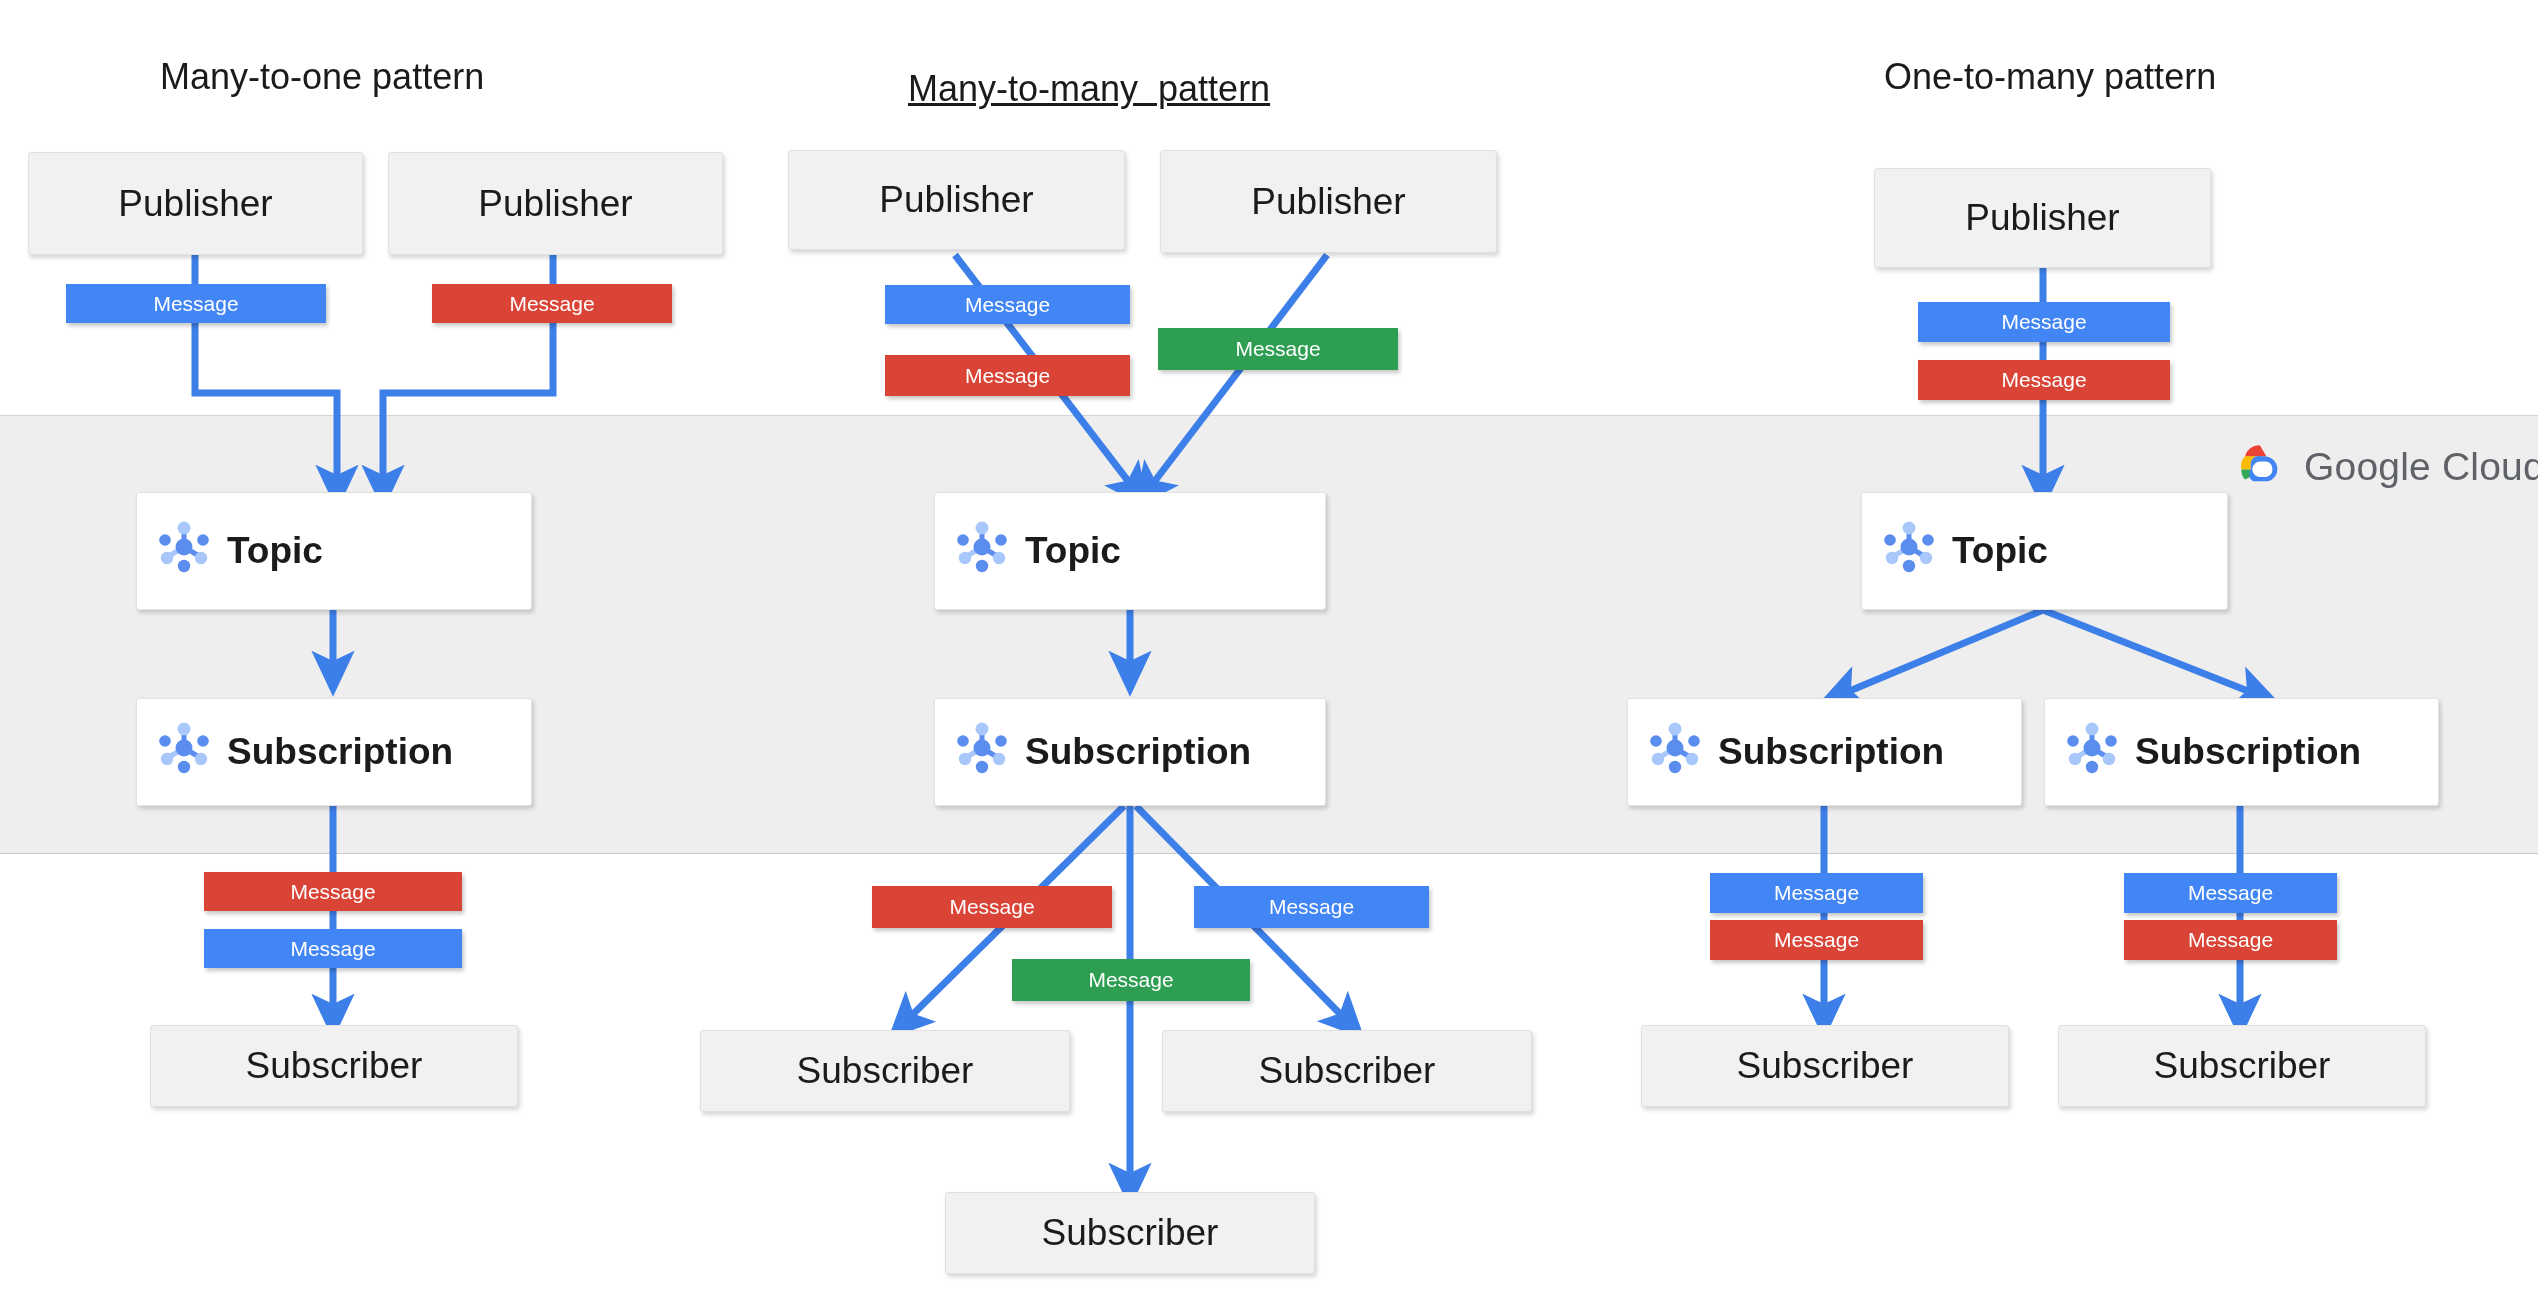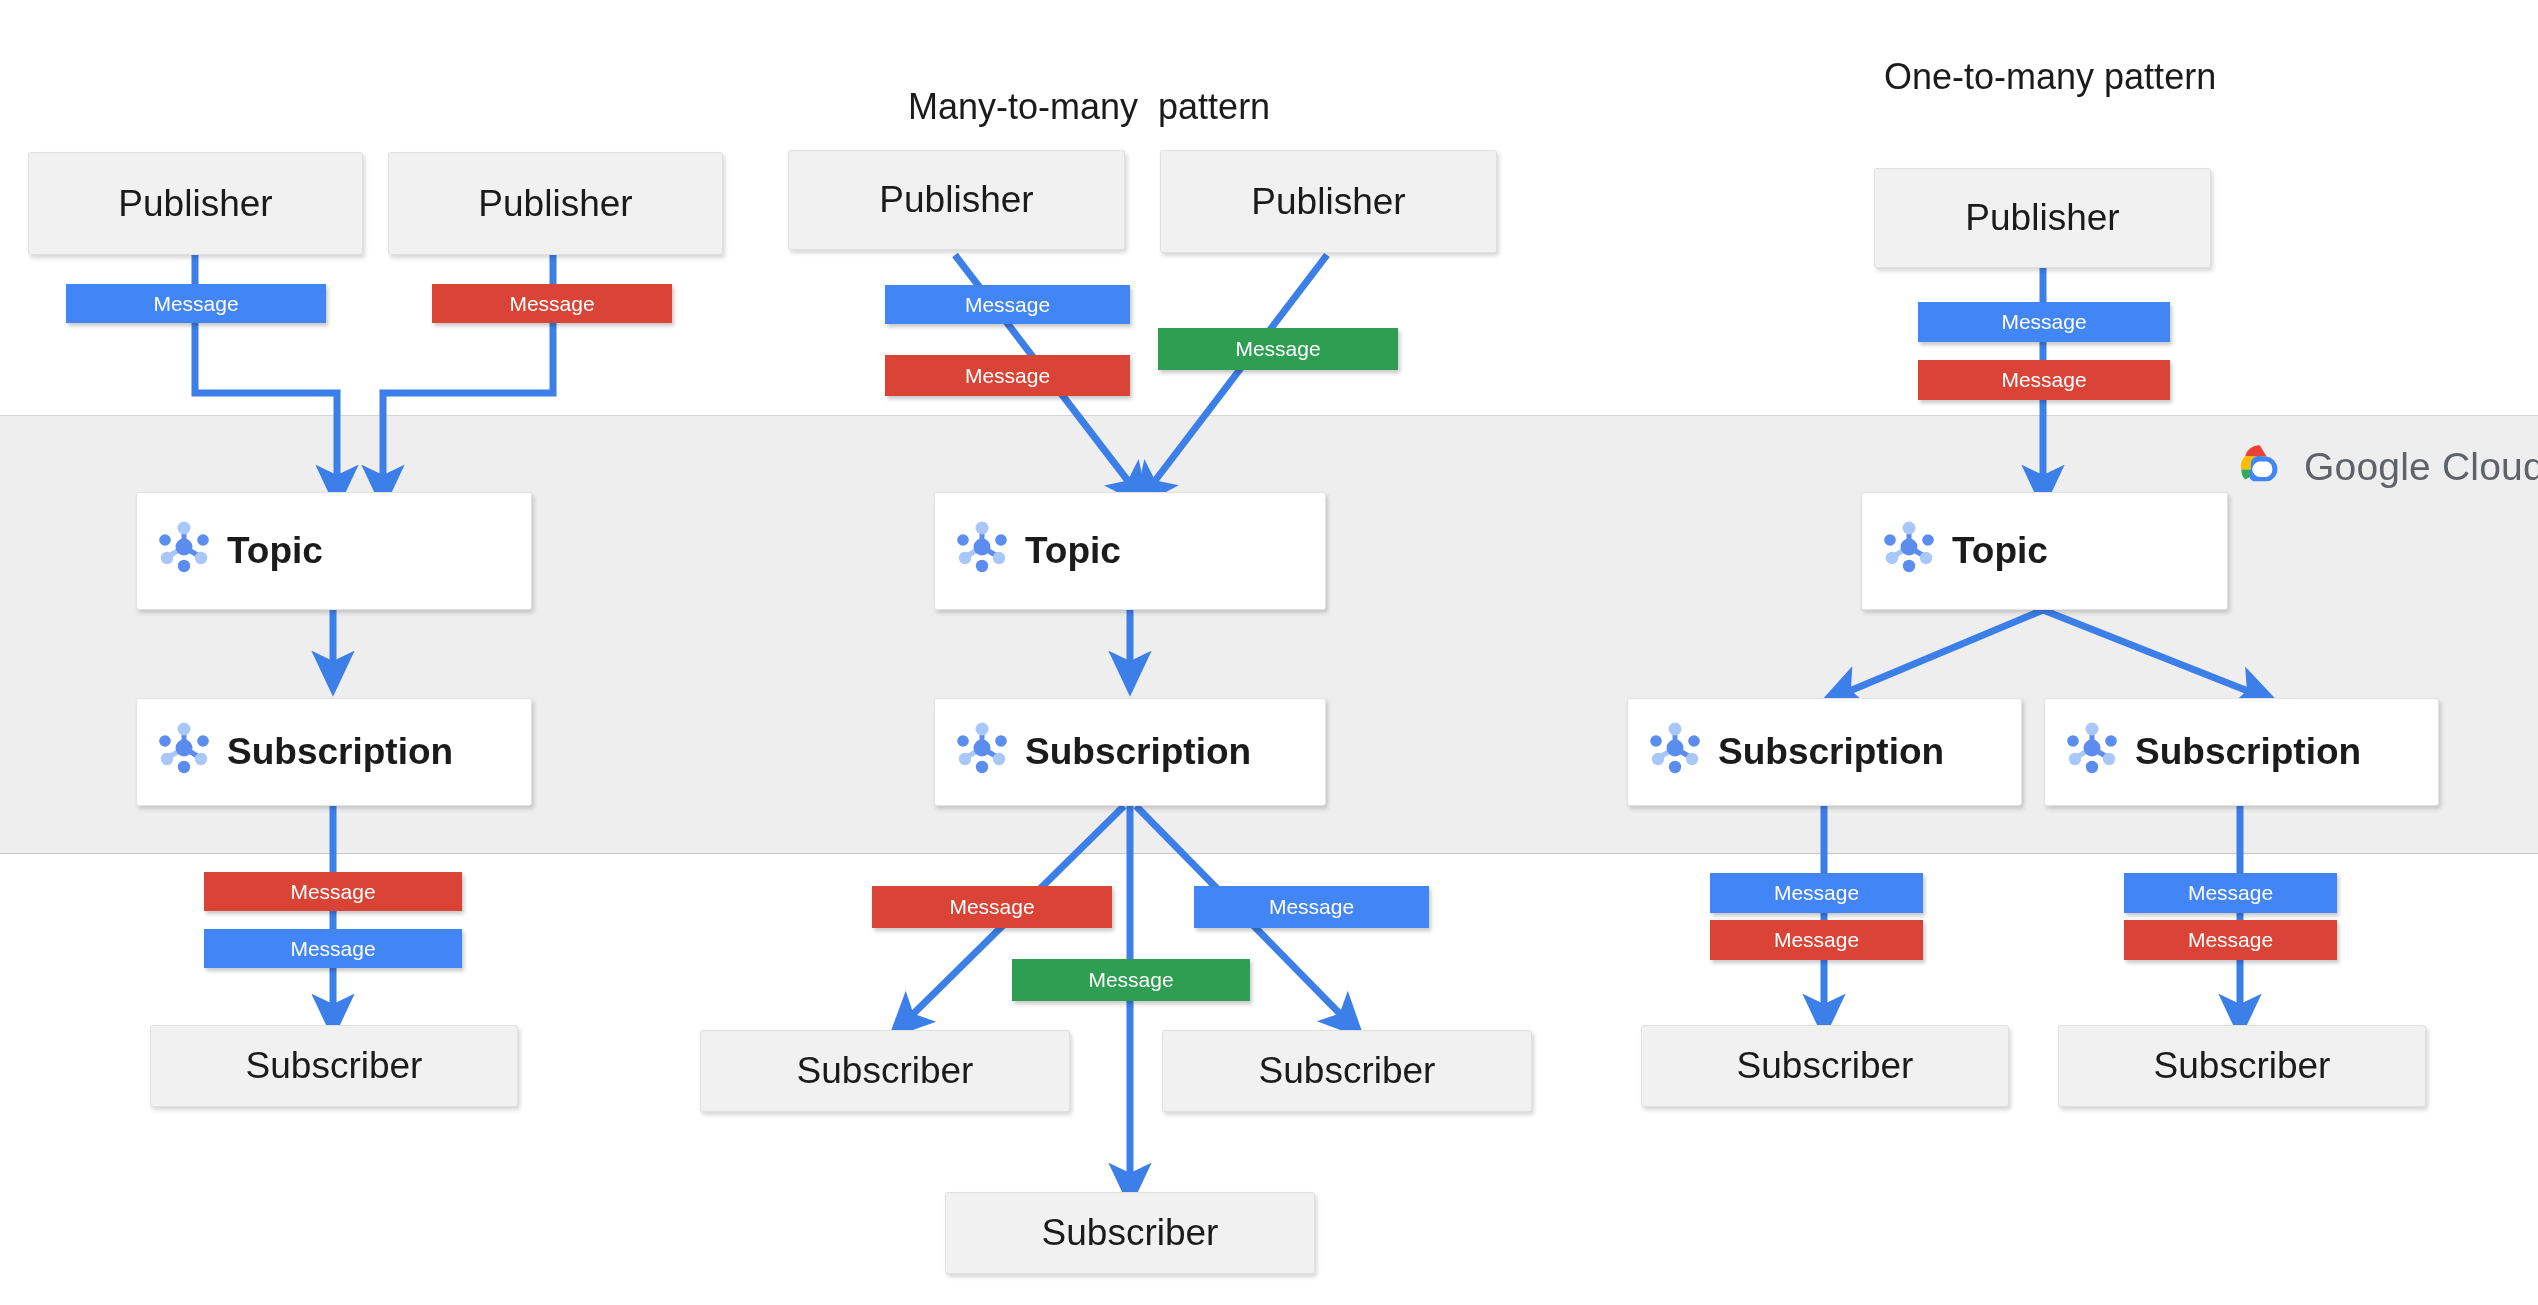--- a/index.html
+++ b/index.html
@@ -75,20 +75,21 @@
       <path d="M1136,806 L1348,1022" marker-end="url(#ah)"></path>
 
       <path d="M2043,255 L2043,487" marker-end="url(#ah)"></path>
       <path d="M2043,610 L1840,695" marker-end="url(#ah)"></path>
       <path d="M2043,610 L2258,695" marker-end="url(#ah)"></path>
       <path d="M1824,806 L1824,1016" marker-end="url(#ah)"></path>
       <path d="M2240,806 L2240,1016" marker-end="url(#ah)"></path>
     </g>
   </svg>
 
+  <div class="title" style="left:160px;top:56px;">Many-to-one pattern</div>
 
   <div class="node endpoint" style="left:28px;top:152px;width:335px;height:103px;">
     <span>Publisher</span>
   </div>
   <div class="node endpoint" style="left:388px;top:152px;width:335px;height:103px;">
     <span>Publisher</span>
   </div>
 
   <div class="msg" style="left:66px;top:284px;width:260px;height:39px;background:#4285F4;">
     <span>Message</span>
@@ -137,21 +138,21 @@
     <span>Message</span>
   </div>
   <div class="msg" style="left:204px;top:929px;width:258px;height:39px;background:#4285F4;">
     <span>Message</span>
   </div>
 
   <div class="node endpoint" style="left:150px;top:1025px;width:368px;height:82px;">
     <span>Subscriber</span>
   </div>
 
-  <div class="title" style="left:908px;top:86px;">Many-to-many  pattern</div>
+  <div class="title" style="left:908px;top:68px;text-decoration:underline;">Many-to-many  pattern</div>
 
   <div class="node endpoint" style="left:788px;top:150px;width:337px;height:100px;">
     <span>Publisher</span>
   </div>
   <div class="node endpoint" style="left:1160px;top:150px;width:337px;height:103px;">
     <span>Publisher</span>
   </div>
 
   <div class="msg" style="left:885px;top:285px;width:245px;height:39px;background:#4285F4;">
     <span>Message</span>

